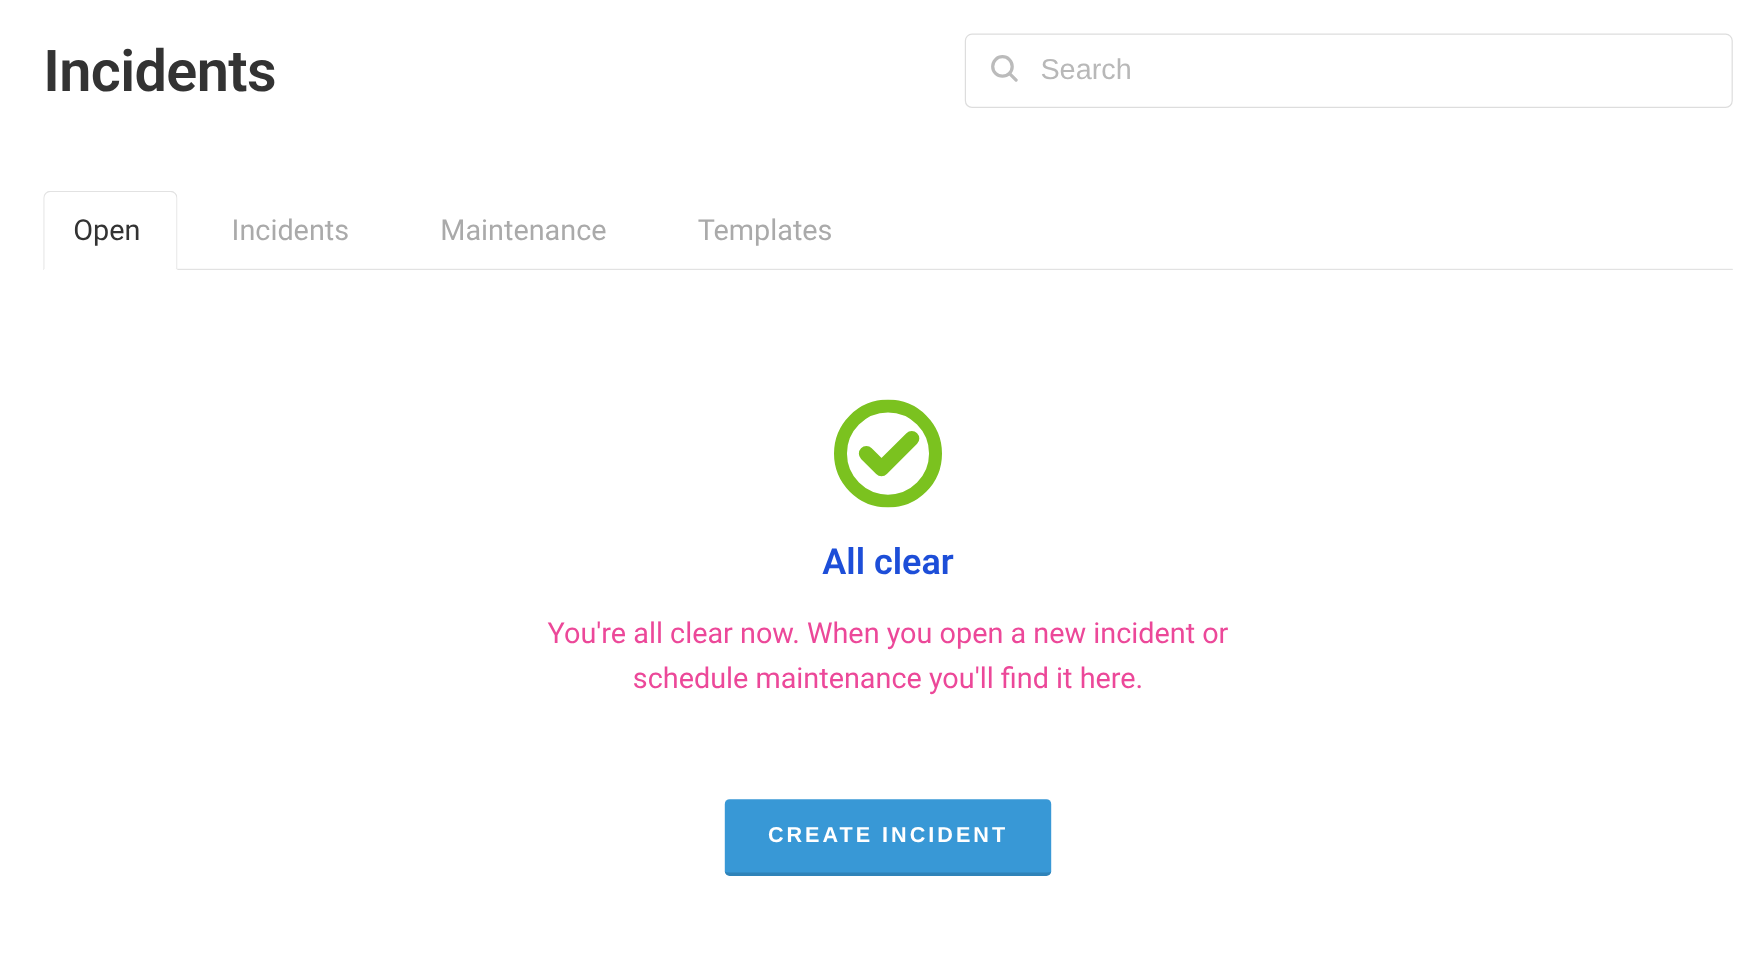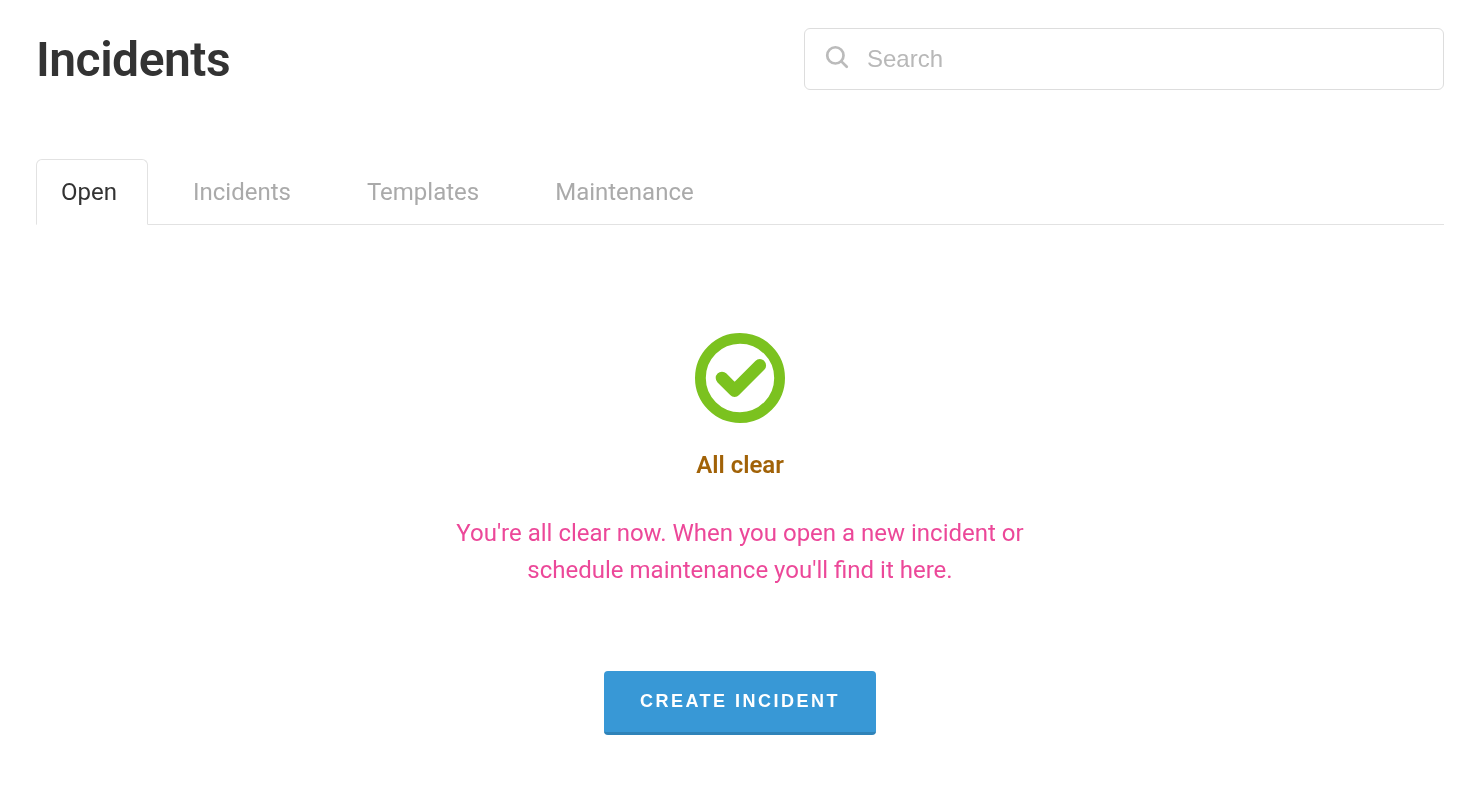--- a/index.html
+++ b/index.html
@@ -84,24 +84,24 @@
     .empty-state {
       display: flex;
       flex-direction: column;
       align-items: center;
       padding-top: 108px;
     }
     .check-icon {
       margin-bottom: 24px;
     }
     .empty-title {
-      font-size: 24px;
+      font-size: 30px;
       font-weight: 600;
-      color: #a16207;
-      margin-bottom: 36px;
+      color: #1d4ed8;
+      margin-bottom: 24px;
     }
     .empty-message {
       font-size: 24px;
       color: #ec4899;
       text-align: center;
       max-width: 640px;
       line-height: 1.55;
       margin-bottom: 82px;
     }
     .create-button {
@@ -129,22 +129,22 @@
         <line x1="21" y1="21" x2="16" y2="16"></line>
       </svg>
     </span>
     <input type="text" class="search-input" placeholder="Search" style="">
   </div>
 </div>
 
 <div class="tabs">
   <div class="tab active">Open</div>
   <div class="tab">Incidents</div>
+  <div class="tab">Maintenance</div>
   <div class="tab">Templates</div>
-  <div class="tab">Maintenance</div>
 </div>
 
 <div class="empty-state">
   <span class="check-icon">
     <svg width="90" height="90" viewBox="0 0 100 100">
       <circle cx="50" cy="50" r="44" fill="none" stroke="#7bc21f" stroke-width="12"></circle>
       <path d="M 30 50 L 44 64 L 72 36" fill="none" stroke="#7bc21f" stroke-width="14" stroke-linecap="round" stroke-linejoin="round"></path>
     </svg>
   </span>
   <div class="empty-title">All clear</div>

